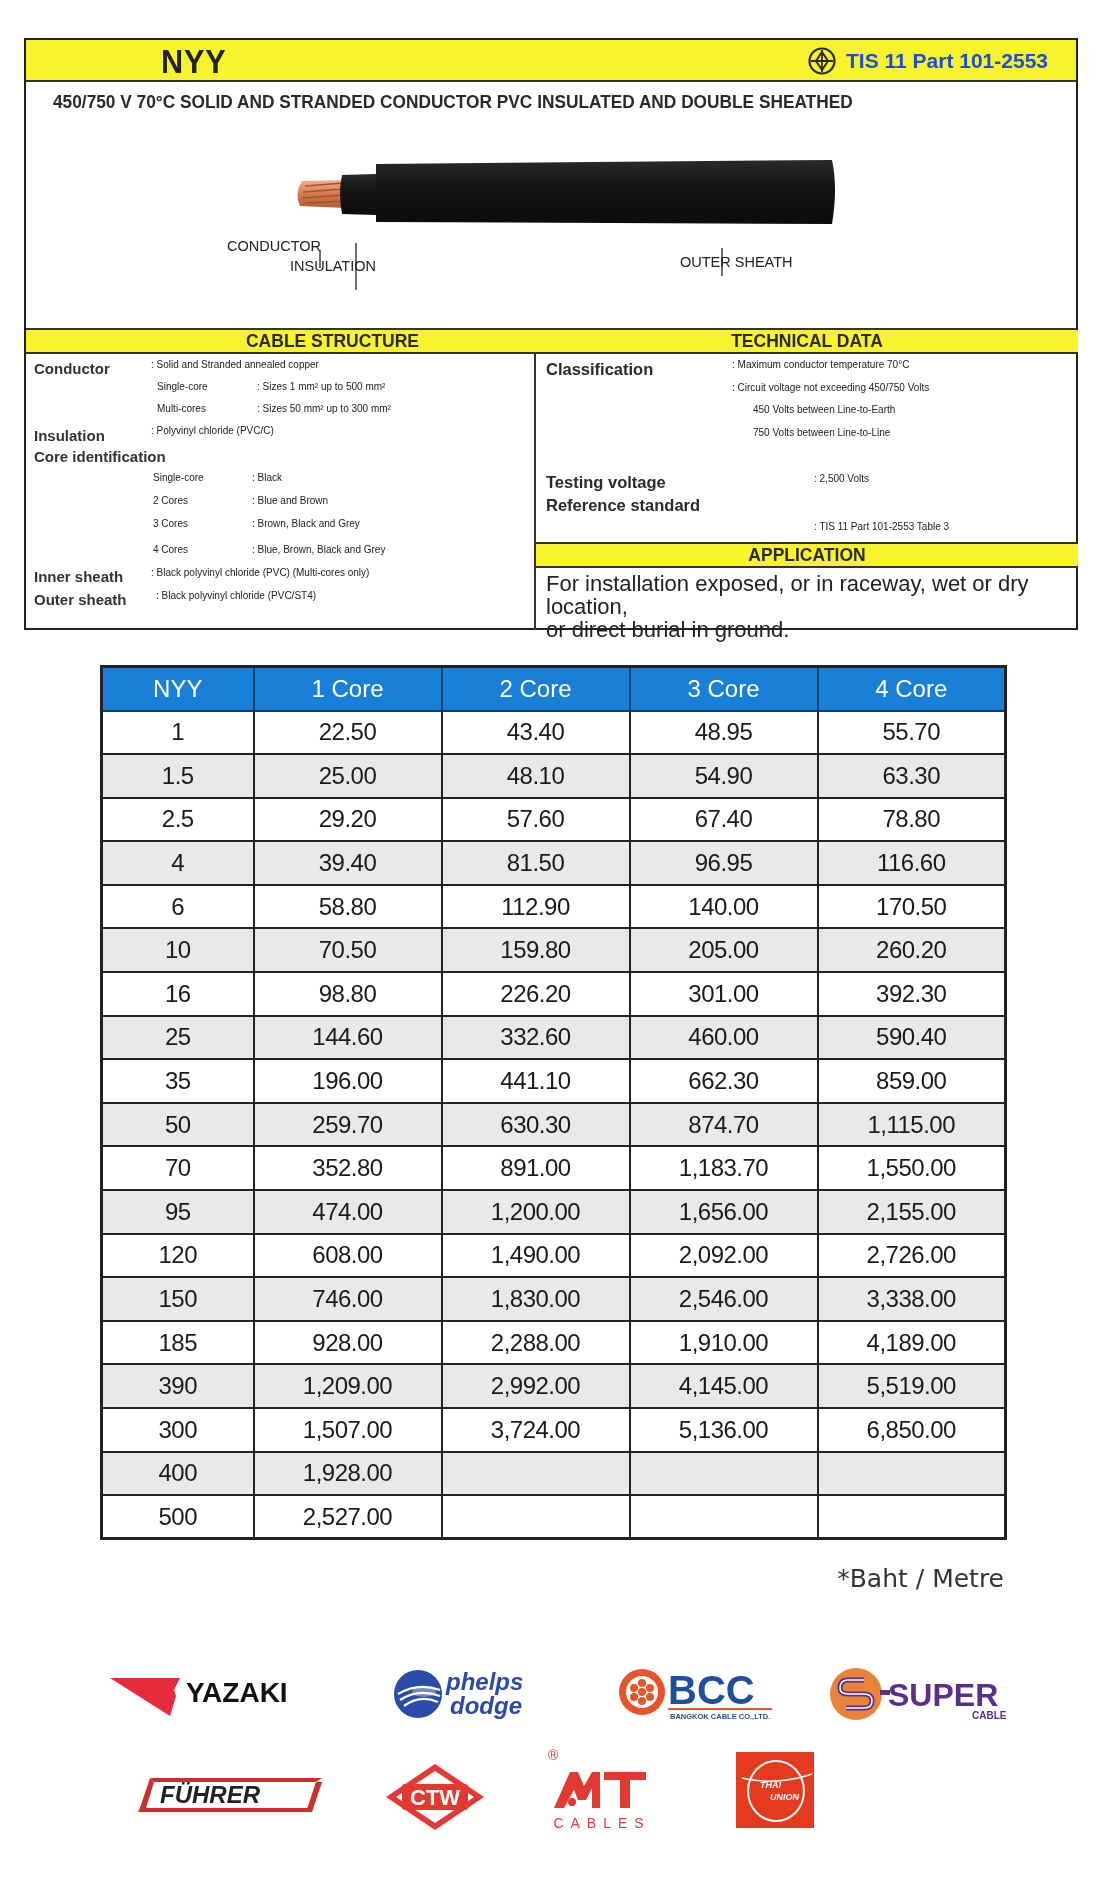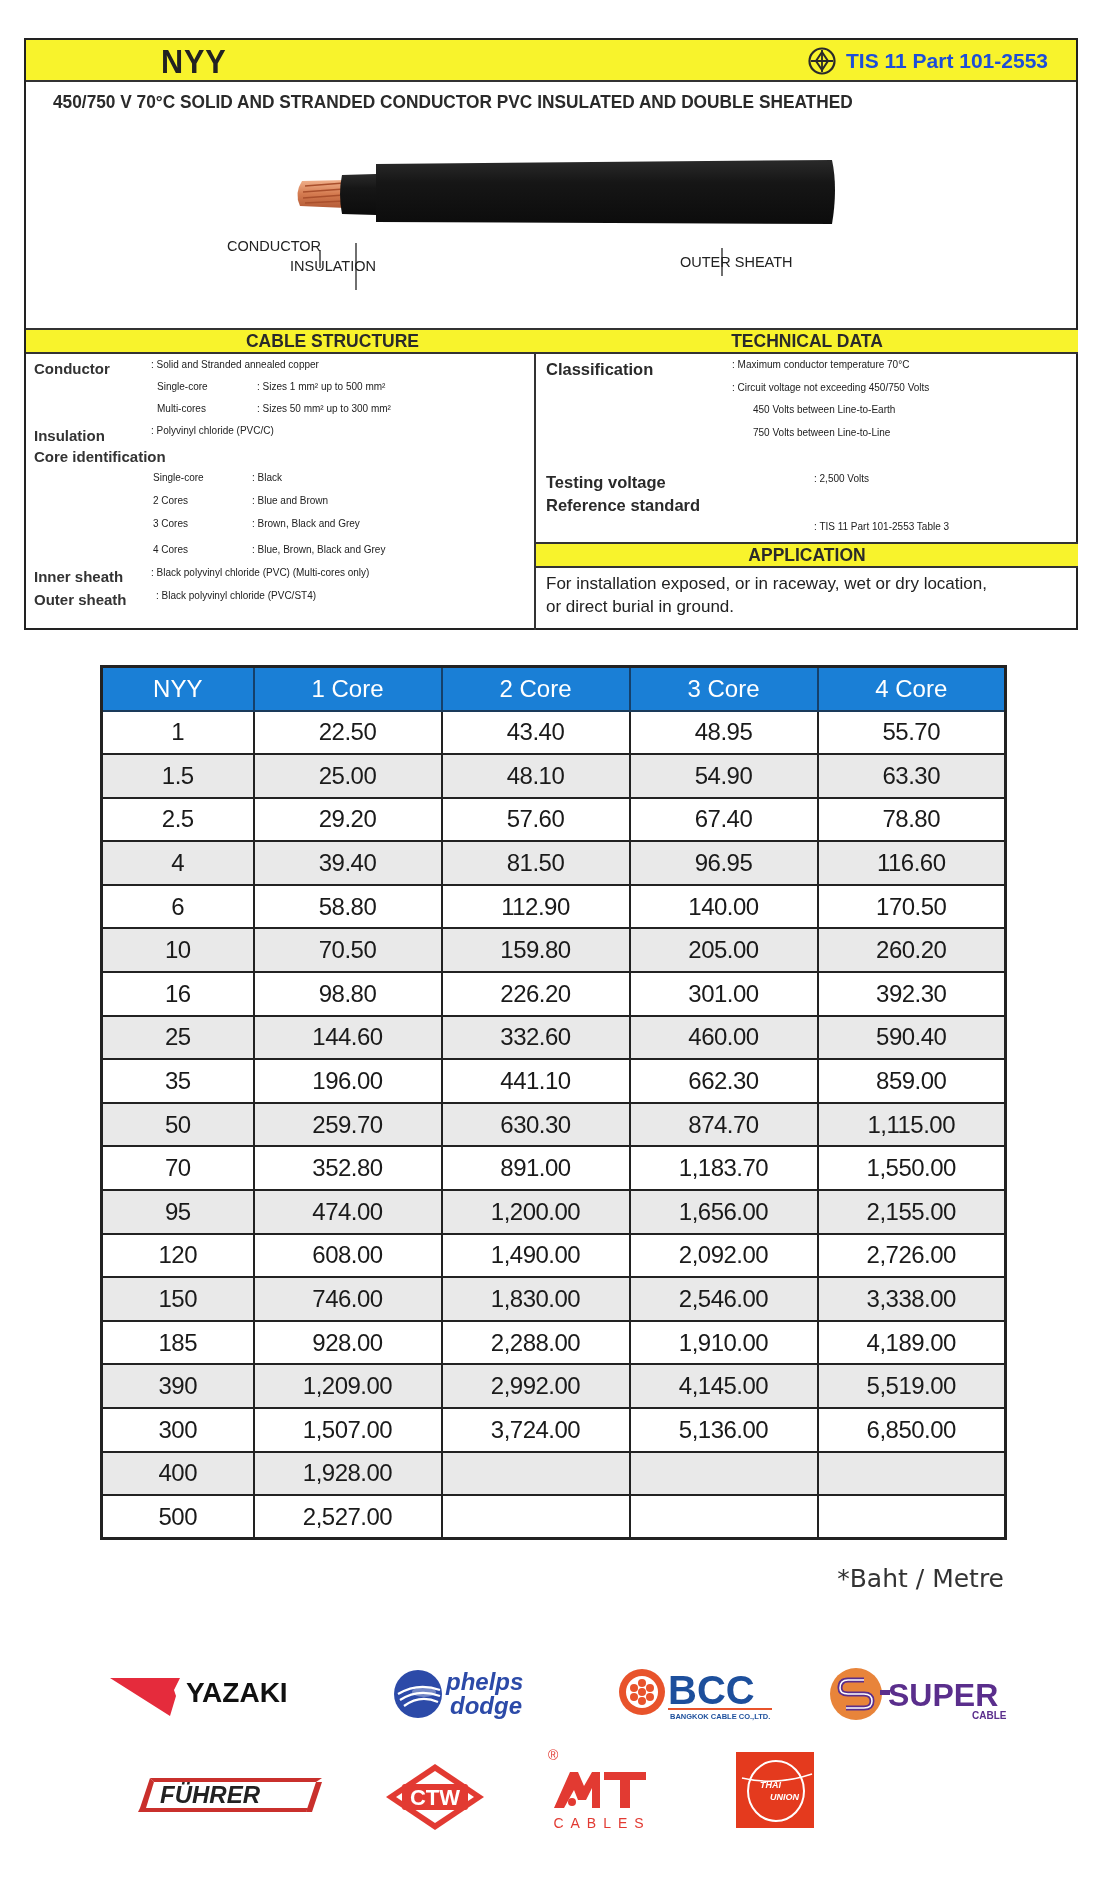--- a/index.html
+++ b/index.html
@@ -25,21 +25,21 @@
     .divider-h { position: absolute; left: 0; top: 288px; width: 100%; height: 2px; background: #333; }
     .section-head { position: absolute; height: 24px; background: #f8f32c; border-bottom: 2px solid #333; text-align: center; font-size: 17.5px; font-weight: bold; color: #2a2a2a; line-height: 23px; }
     .head-structure { left: 0; top: 290px; width: 613px; }
     .head-technical { left: 510px; top: 290px; width: 542px; }
     .head-application { left: 510px; top: 502px; width: 542px; border-top: 2px solid #333; height: 26px; }
     .divider-v { position: absolute; left: 508px; top: 288px; width: 2px; height: 302px; background: #333; }
 
     .txt { position: absolute; font-size: 10px; color: #222; white-space: nowrap; }
     .lbl { position: absolute; font-size: 15px; font-weight: bold; color: #333; white-space: nowrap; }
     .lbl-lg { position: absolute; font-size: 16.5px; font-weight: bold; color: #2a2a2a; white-space: nowrap; }
-    .app-text { position: absolute; left: 520px; top: 532px; font-size: 17px; line-height: 23px; color: #222; }
+    .app-text { position: absolute; left: 520px; top: 532px; font-size: 22px; line-height: 23px; color: #222; }
 
     
     .price-table { position: absolute; left: 100px; top: 665px; width: 904px; border-collapse: collapse; border: 3px solid #222; table-layout: fixed; }
     .price-table th { background: #1a7fd6; color: #fff; font-weight: normal; font-size: 24px; height: 44px; border: 2px solid #1a3a5a; border-right: 2px solid #15406a; }
     .price-table td { height: 43.6px; text-align: center; font-size: 24px; color: #1a1a1a; border: 2px solid #222; letter-spacing: -0.5px; }
     .price-table tr.alt td { background: #e9e9e9; }
     .price-table tr.norm td { background: #ffffff; }
     .col-size { width: 152px; }
     .col-core { width: 188px; }
 

